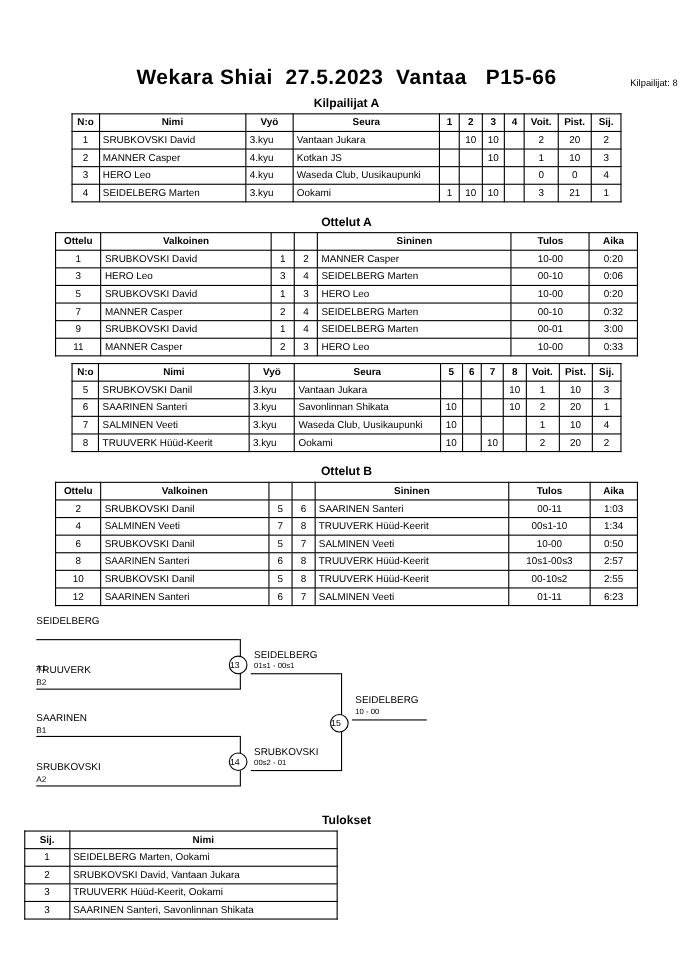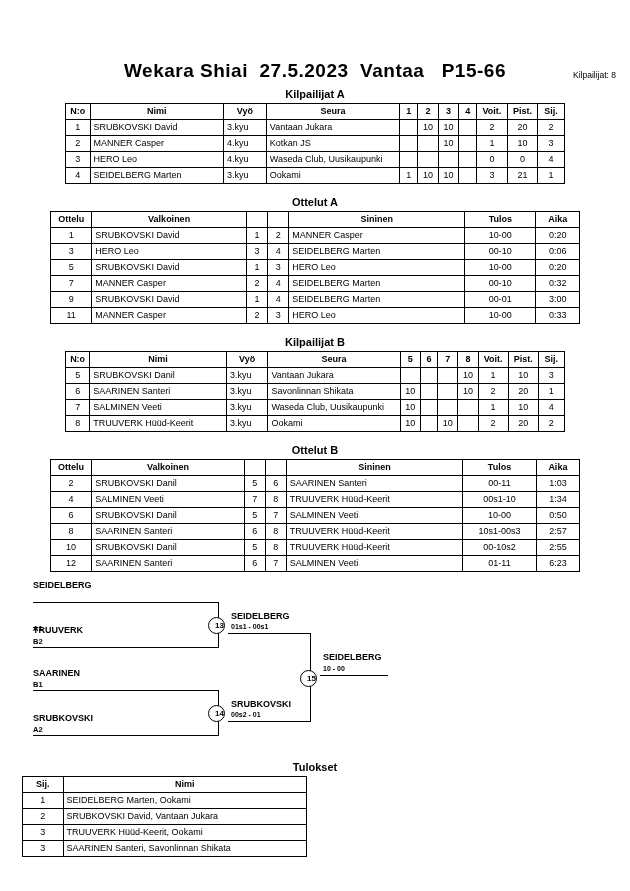--- a/index.html
+++ b/index.html
@@ -78,37 +78,36 @@
   .tbl-res{width:285px;}
   .tbl-res .col-sij{width:36px;}
   .tbl-res .col-name{width:245px;}
 
   .bracket{
     position:relative;
     width:630px;
     height:175px;
     margin-top:8px;
     font-size:8.5px;
-    font-weight:bold;
   }
   .bracket .lbl{position:absolute;white-space:nowrap;}
   .bracket .name{font-size:9px;}
   .bracket .sub{font-size:7.5px;}
   .bracket .score{font-size:7px;}
   .bracket .hline{position:absolute;background:#000;height:1px;}
   .bracket .vline{position:absolute;background:#000;width:1px;}
   .circle{
     position:absolute;
     width:15px;height:15px;
     border:1px solid #000;
     border-radius:50%;
     background:#fff;
     font-size:8px;
     line-height:15px;
-    text-align:right;
+    text-align:left;
   }
   .spacer6{height:6px;}
 </style>
 </head>
 <body>
 
 <div class="page">
 
   <div class="title">Wekara Shiai  27.5.2023  Vantaa   P15-66</div>
 
@@ -258,21 +257,20 @@
           <td class="c">3</td>
           <td class="l">HERO Leo</td>
           <td class="c">10-00</td>
           <td class="c">0:33</td>
         </tr>
       </tbody>
     </table>
   </div>
 
   <div class="spacer6"></div>
-  <div class="section-title">Kilpailijat B</div>
 
   <div class="wrap">
     <table class="grid tbl-comp">
       <thead>
         <tr>
           <th class="col-no">N:o</th>
           <th class="col-name">Nimi</th>
           <th class="col-belt">Vyö</th>
           <th class="col-club">Seura</th>
           <th class="col-m">5</th>

